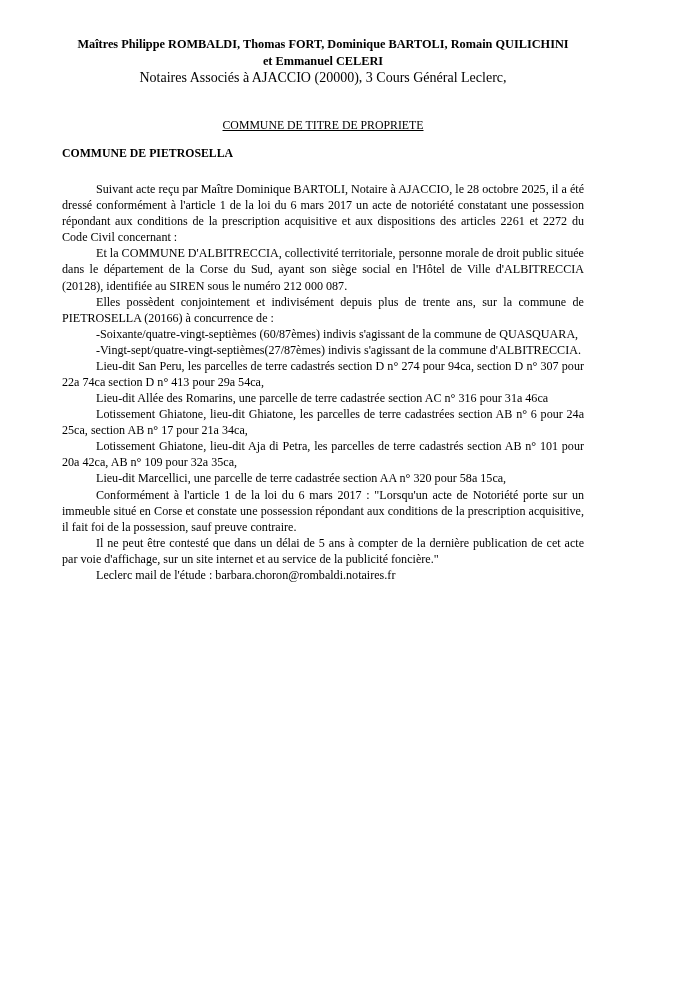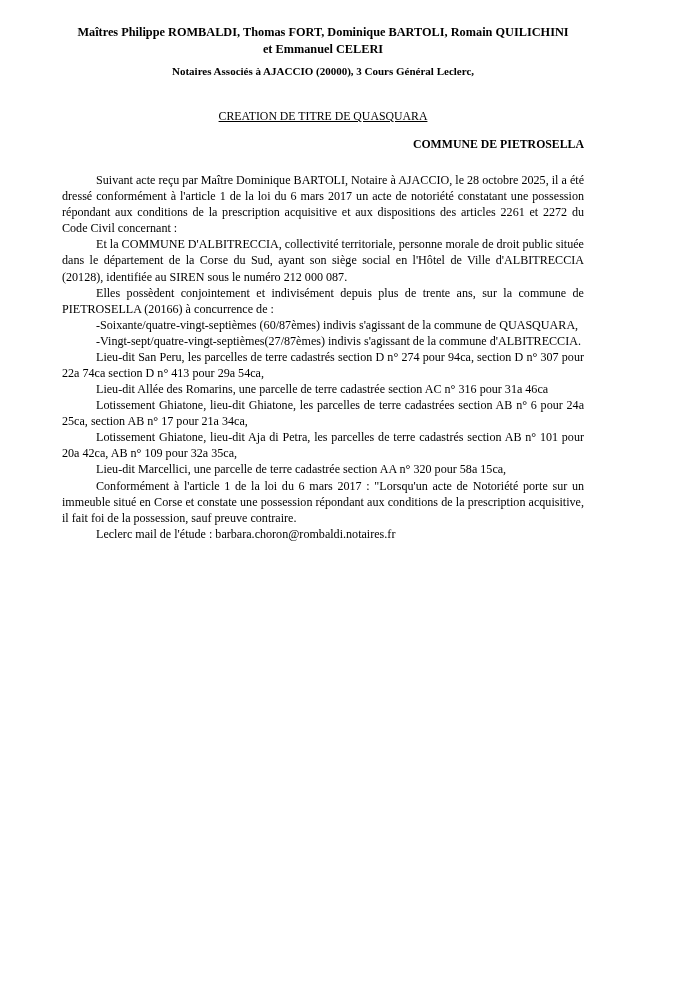--- a/index.html
+++ b/index.html
@@ -10,47 +10,46 @@
   body {
     width: 699px;
     height: 989px;
     font-family: "Liberation Serif", serif;
     color: #000000;
   }
   .page {
     width: 646px;
     height: 989px;
     box-sizing: border-box;
-    padding: 24px 62px 0 62px;
+    padding: 36px 62px 0 62px;
     position: relative;
   }
   .header-block {
     text-align: center;
     margin-bottom: 6px;
   }
   .firm-line {
     font-size: 12.3px;
     font-weight: bold;
     line-height: 1.35;
     margin: 0 14px;
   }
   .firm-sub {
-    font-size: 11px;
-    font-weight: bold;
-    margin-top: 7px;
+    font-size: 14px;
+    font-weight: normal;
     line-height: 1.35;
   }
   .doc-title {
     text-align: center;
     font-size: 11.8px;
     text-decoration: underline;
     margin-top: 30px;
   }
   .doc-subtitle {
-    text-align: right;
+    text-align: left;
     font-size: 11.8px;
     font-weight: bold;
     margin-top: 13px;
   }
   .body-text {
     margin-top: 20px;
     font-size: 12.1px;
     line-height: 1.33;
     text-align: justify;
   }
@@ -65,31 +64,32 @@
 </head>
 <body>
 
 <div class="page">
 
   <div class="header-block">
     <div class="firm-line">Maîtres Philippe ROMBALDI, Thomas FORT, Dominique BARTOLI, Romain QUILICHINI et Emmanuel CELERI</div>
     <div class="firm-sub">Notaires Associés à AJACCIO (20000), 3 Cours Général Leclerc,</div>
   </div>
 
-  <div class="doc-title">CREATION DE TITRE DE QUASQUARA</div>
+  <div class="doc-title">COMMUNE DE TITRE DE PROPRIETE</div>
   <div class="doc-subtitle">COMMUNE DE PIETROSELLA</div>
 
   <div class="body-text">
     <p class="para">Suivant acte reçu par Maître Dominique BARTOLI, Notaire à AJACCIO, le 28 octobre 2025, il a été dressé conformément à l'article 1 de la loi du 6 mars 2017 un acte de notoriété constatant une possession répondant aux conditions de la prescription acquisitive et aux dispositions des articles 2261 et 2272 du Code Civil concernant :</p>
     <p class="para">Et la COMMUNE D'ALBITRECCIA, collectivité territoriale, personne morale de droit public située dans le département de la Corse du Sud, ayant son siège social en l'Hôtel de Ville d'ALBITRECCIA (20128), identifiée au SIREN sous le numéro 212 000 087.</p>
     <p class="para">Elles possèdent conjointement et indivisément depuis plus de trente ans, sur la commune de PIETROSELLA (20166) à concurrence de :</p>
     <p class="para dash">-Soixante/quatre-vingt-septièmes (60/87èmes) indivis s'agissant de la commune de QUASQUARA,</p>
     <p class="para dash">-Vingt-sept/quatre-vingt-septièmes(27/87èmes) indivis s'agissant de la commune d'ALBITRECCIA.</p>
     <p class="para">Lieu-dit San Peru, les parcelles de terre cadastrés section D n° 274 pour 94ca, section D n° 307 pour 22a 74ca section D n° 413 pour 29a 54ca,</p>
     <p class="para">Lieu-dit Allée des Romarins, une parcelle de terre cadastrée section AC n° 316 pour 31a 46ca</p>
     <p class="para">Lotissement Ghiatone, lieu-dit Ghiatone, les parcelles de terre cadastrées section AB n° 6 pour 24a 25ca, section AB n° 17 pour 21a 34ca,</p>
     <p class="para">Lotissement Ghiatone, lieu-dit Aja di Petra, les parcelles de terre cadastrés section AB n° 101 pour 20a 42ca, AB n° 109 pour 32a 35ca,</p>
     <p class="para">Lieu-dit Marcellici, une parcelle de terre cadastrée section AA n° 320 pour 58a 15ca,</p>
     <p class="para">Conformément à l'article 1 de la loi du 6 mars 2017 : "Lorsqu'un acte de Notoriété porte sur un immeuble situé en Corse et constate une possession répondant aux conditions de la prescription acquisitive, il fait foi de la possession, sauf preuve contraire.</p>
+    <p class="para">Il ne peut être contesté que dans un délai de 5 ans à compter de la dernière publication de cet acte par voie d'affichage, sur un site internet et au service de la publicité foncière."</p>
     <p class="para">Leclerc mail de l'étude : barbara.choron@rombaldi.notaires.fr</p>
   </div>
 
 </div>
 
 </body></html>

